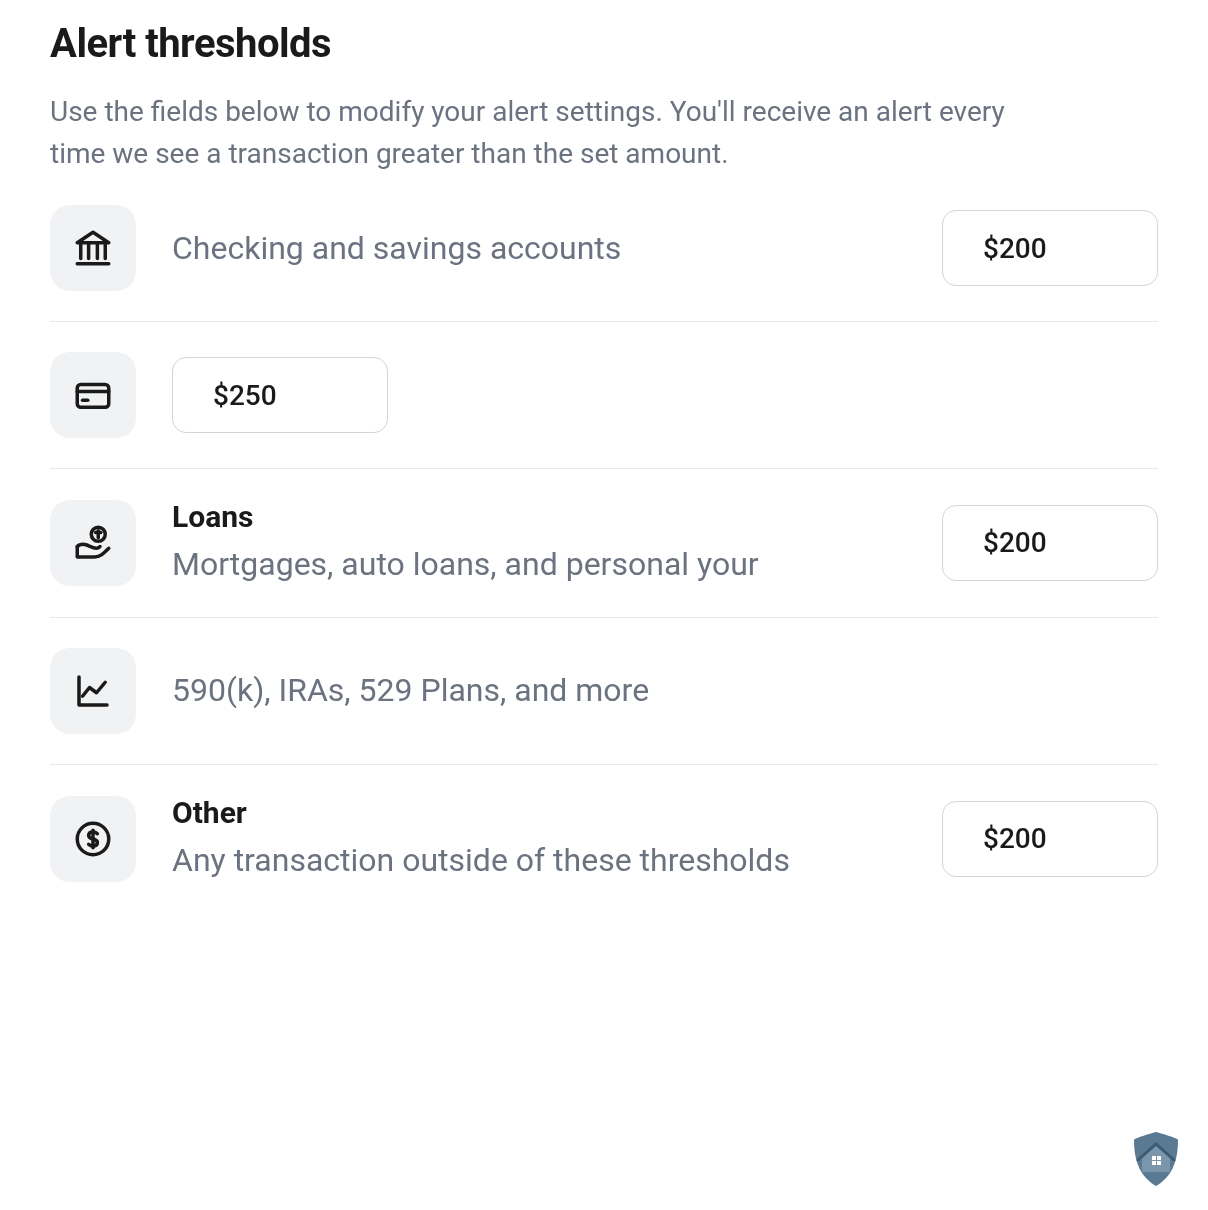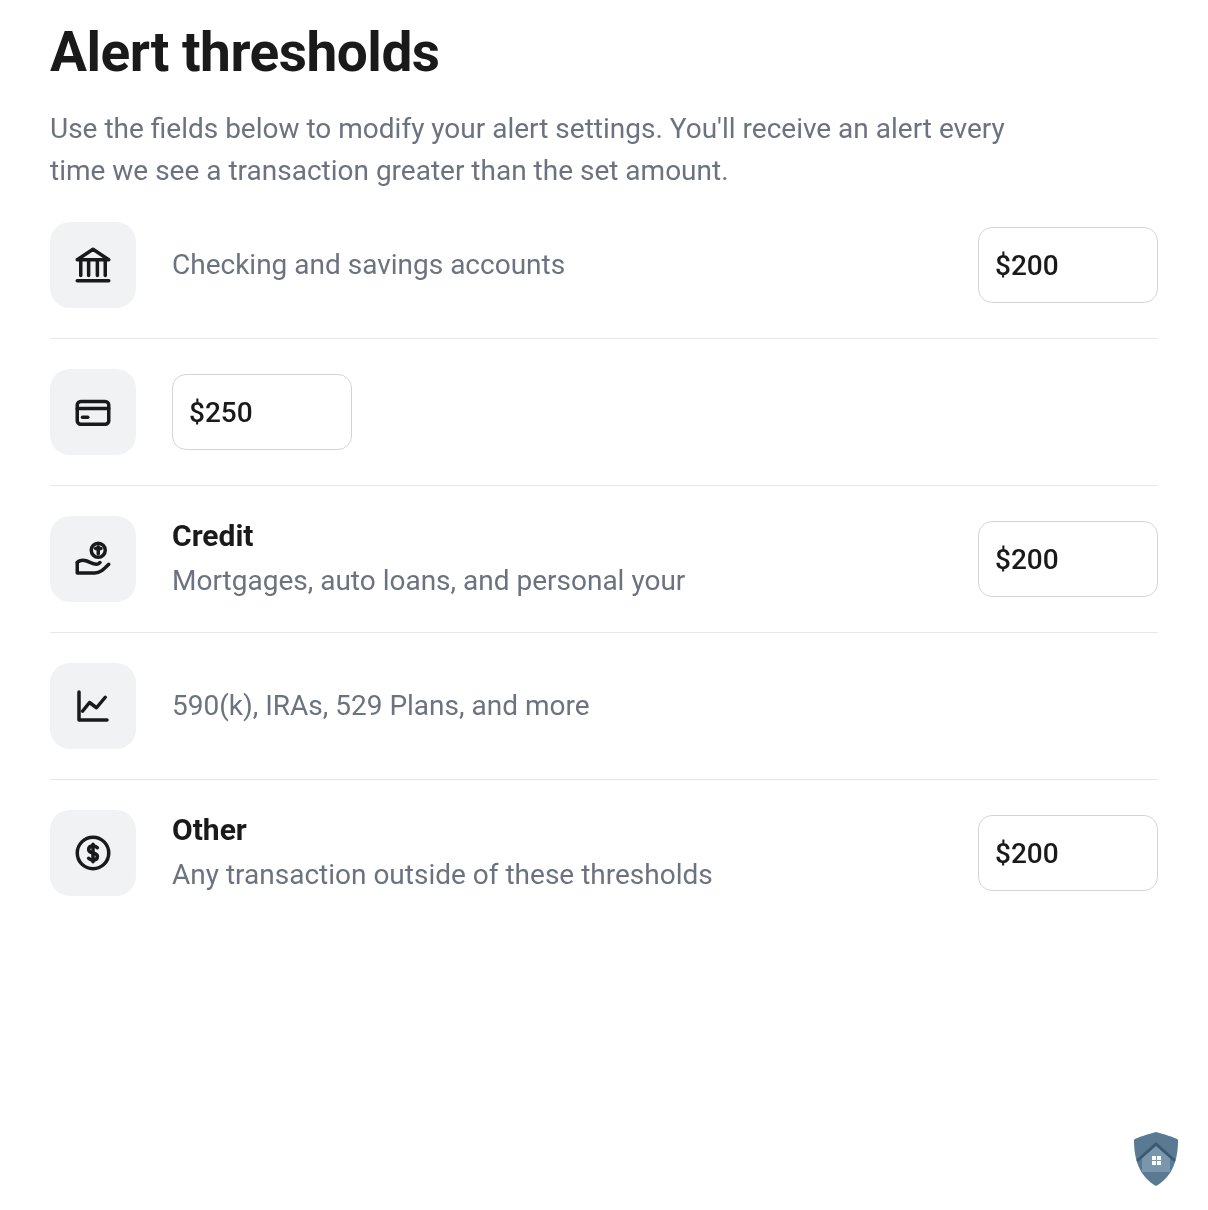--- a/index.html
+++ b/index.html
@@ -4,21 +4,21 @@
   <style>
     * { box-sizing: border-box; margin: 0; padding: 0; }
     body {
       font-family: -apple-system, BlinkMacSystemFont, "Segoe UI", Roboto, Helvetica, Arial, sans-serif;
       background: #ffffff;
       color: #1a1a1a;
       padding: 20px 50px 60px 50px;
       width: 1208px;
     }
     h1 {
-      font-size: 55px;
+      font-size: 40px;
       font-weight: 700;
       color: #1a1a1a;
       letter-spacing: -0.5px;
       margin-bottom: 24px;
     }
     .description {
       font-size: 28px;
       color: #6b7280;
       line-height: 1.5;
       max-width: 1000px;
@@ -54,33 +54,33 @@
     .row-text {
       flex: 1;
     }
     .row-title {
       font-size: 30px;
       font-weight: 700;
       color: #1a1a1a;
       margin-bottom: 8px;
     }
     .row-desc {
-      font-size: 28px;
+      font-size: 32px;
       color: #6b7280;
       line-height: 1.4;
     }
     .value-input {
-      width: 180px;
+      width: 216px;
       height: 76px;
       border: 1.5px solid #d1d5db;
       border-radius: 14px;
       font-size: 28px;
       font-weight: 500;
       color: #1a1a1a;
-      padding: 0 16px;
+      padding: 0 40px;
       text-align: left;
       font-family: inherit;
       background: #ffffff;
     }
     .badge {
       position: fixed;
       bottom: 20px;
       right: 20px;
       width: 64px;
       height: 64px;
@@ -126,21 +126,21 @@
     <div class="icon-box">
       <svg viewBox="0 0 24 24" stroke-linecap="round" stroke-linejoin="round">
         <path d="M3 14 C3 14 5 12 8 13 C10 13.7 12 15 14 15 C15 15 16 14 16 14"></path>
         <path d="M3 14 L3 20 L13 20 C16 20 18 18 21 15"></path>
         <circle cx="15" cy="7" r="4"></circle>
         <path d="M15 5 L15 9"></path>
         <path d="M13.5 6 L16.5 6"></path>
       </svg>
     </div>
     <div class="row-text">
-      <div class="row-title">Credit</div>
+      <div class="row-title">Loans</div>
       <div class="row-desc">Mortgages, auto loans, and personal your</div>
     </div>
     <input class="value-input" value="$200" style="">
   </div>
 
   <div class="row">
     <div class="icon-box">
       <svg viewBox="0 0 24 24" stroke-linecap="round" stroke-linejoin="round">
         <path d="M4 4 L4 20 L20 20"></path>
         <path d="M6 15 L10 10 L14 13 L19 7"></path>

